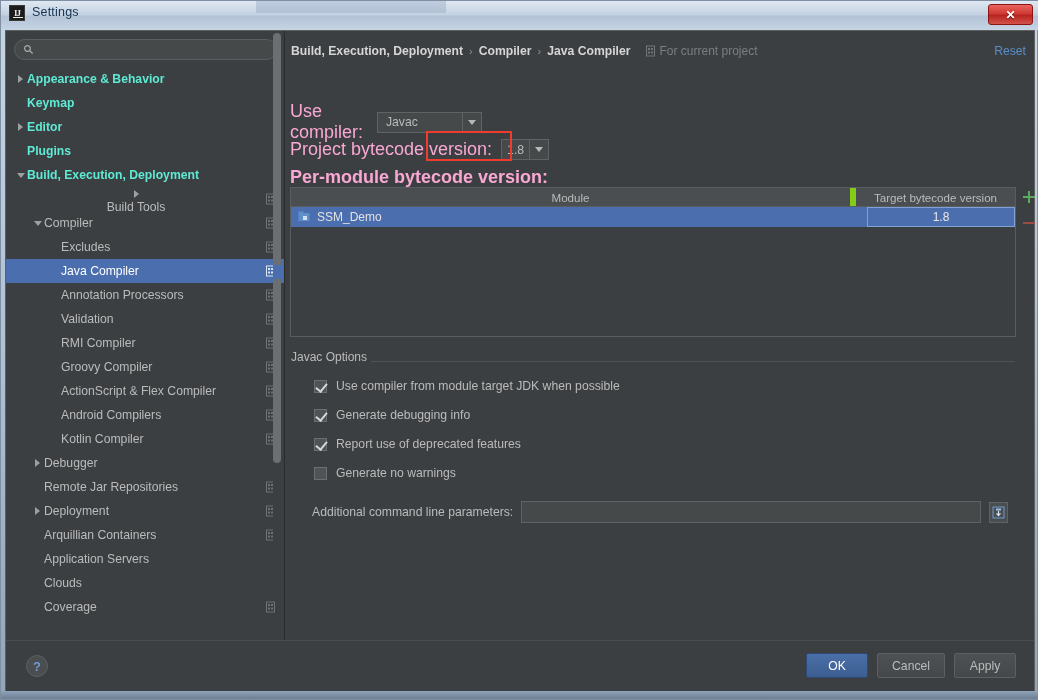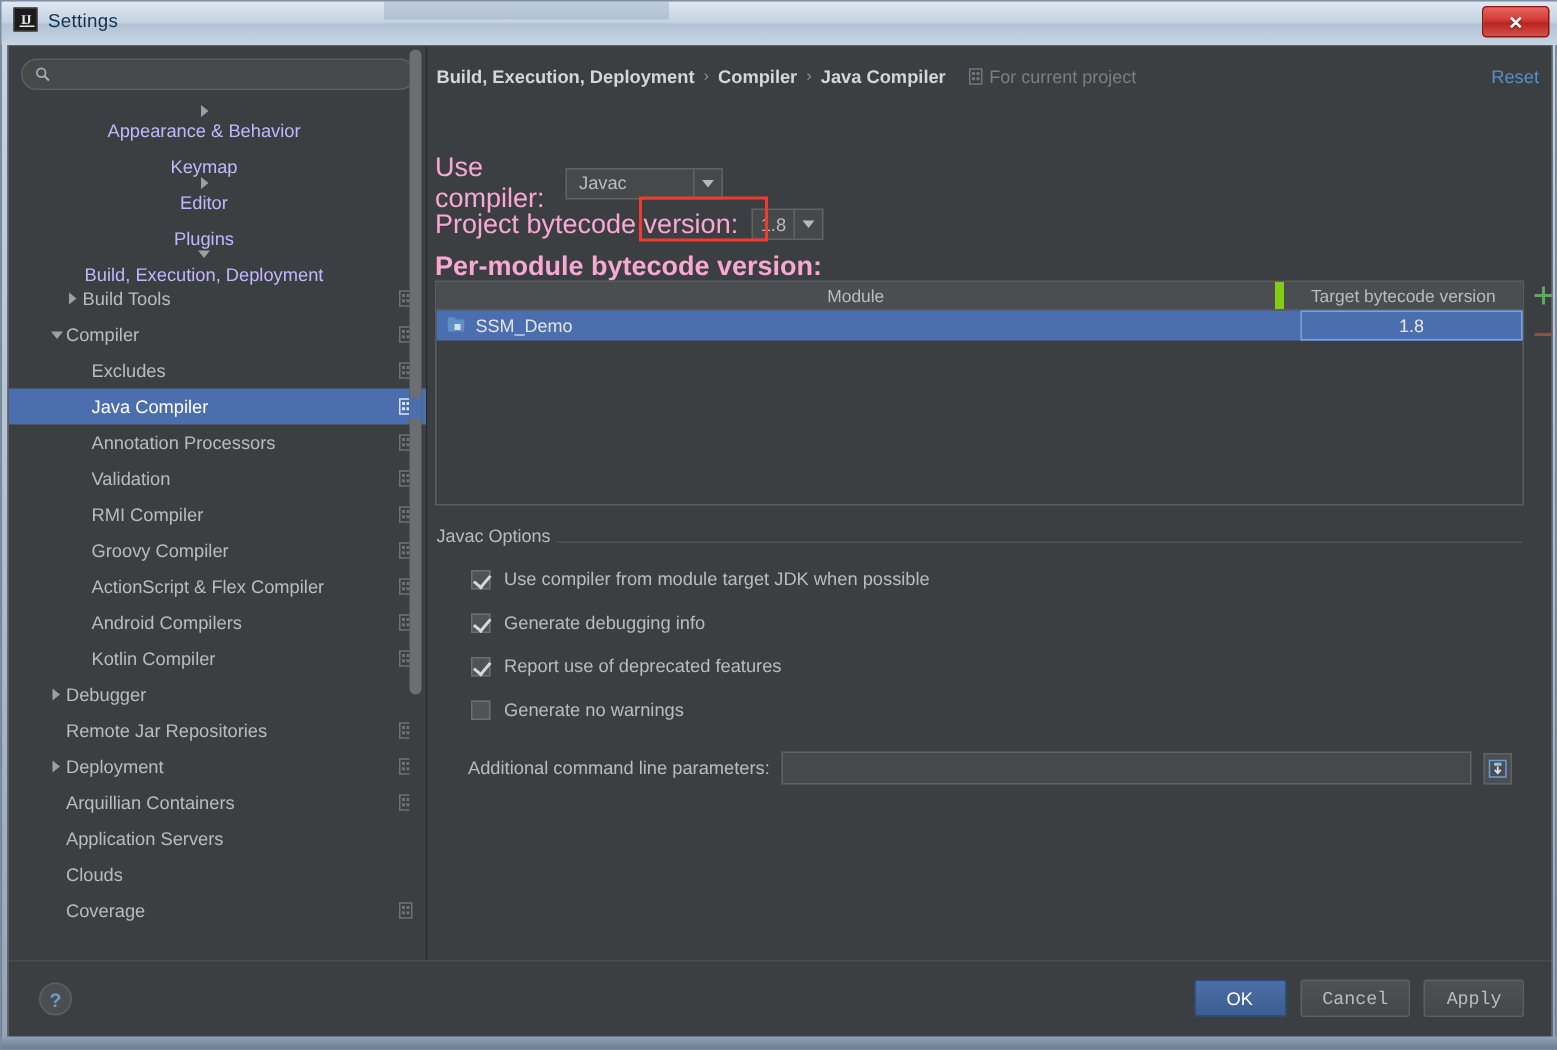--- a/index.html
+++ b/index.html
@@ -16,21 +16,21 @@
     width: 1038px; height: 700px;
     background: linear-gradient(180deg, #c9d6e5 0%, #aebdd0 55%, #93a4b8 100%);
     border: 1px solid #7f8fa3;
   }
   #titlebar {
     position: absolute; left: 0; top: 0; width: 1038px; height: 29px;
     background: linear-gradient(180deg, #dfe8f2 0%, #c3d1e1 48%, #b3c3d6 52%, #c6d4e4 100%);
   }
   #titlebar-left {
     position: absolute; left: 8px; top: 4px;
-    display: flex; align-items: flex-end; gap: 7px;
+    display: flex; align-items: flex-start; gap: 7px;
   }
   .ij-logo {
     width: 16px; height: 16px; background: #1b1b1b;
     border: 1px solid #3a3a3a; position: relative;
     display: flex; align-items: center; justify-content: center;
   }
   .ij-logo span {
     color: #e8e8e8; font-size: 9px; font-weight: bold;
     font-family: "Liberation Serif", serif; letter-spacing: -1px;
     line-height: 1;
@@ -87,21 +87,21 @@
   #tree {
     flex: 1; overflow: hidden; position: relative;
     margin-top: 1px;
   }
   .tree-item {
     height: 24px; display: flex; align-items: center;
     font-size: 12.2px; color: #bbbbbb;
     position: relative; cursor: default;
     padding-right: 26px;
   }
-  .tree-item.top { color: #c4b5fd; font-weight: normal; flex-direction: column; }
+  .tree-item.top { color: #5eead4; font-weight: bold; }
   .tree-item.selected { background: #4b6eaf; color: #ffffff; }
   .tw {
     width: 13px; height: 24px; flex: 0 0 13px;
     display: flex; align-items: center; justify-content: center;
   }
   .tw.collapsed::before {
     content: ""; border-left: 5px solid #9ba0a3;
     border-top: 4px solid transparent; border-bottom: 4px solid transparent;
   }
   .tw.expanded::before {
@@ -255,21 +255,21 @@
     border-radius: 2px; font-size: 12.2px;
     display: flex; align-items: center; justify-content: center;
     cursor: pointer;
   }
   .dlg-btn.primary {
     background: linear-gradient(180deg,#4a6fa8 0%, #3c5d90 100%);
     border: 1px solid #2d4a76; color: #ffffff;
   }
   .dlg-btn.normal {
     background: linear-gradient(180deg,#4d5153 0%, #44484a 100%);
-    border: 1px solid #5c6063; color: #bbbbbb; font-family: Liberation Mono, monospace;
+    border: 1px solid #5c6063; color: #bbbbbb;
   }
   #taskbar-hint {
     position: absolute; left: 0; bottom: 0; width: 1038px; height: 8px;
     background: linear-gradient(180deg,#8fa2b8,#6d7f95);
   }
 </style>
 </head>
 <body>
 
 <div id="os-window">
@@ -312,21 +312,21 @@
               <span class="tree-label">Editor</span>
             </div>
             <div class="tree-item top" style="padding-left: 8px;">
               <span class="tw"></span>
               <span class="tree-label">Plugins</span>
             </div>
             <div class="tree-item top" style="padding-left: 8px;">
               <span class="tw expanded"></span>
               <span class="tree-label">Build, Execution, Deployment</span>
             </div>
-            <div class="tree-item" style="padding-left: 36px;">
+            <div class="tree-item" style="padding-left: 8px; flex-direction: column;">
               <span class="tw collapsed"></span>
               <span class="tree-label">Build Tools</span>
               <svg class="pl-icon" viewBox="0 0 11 12">
                 <rect x="1.5" y="1" width="8" height="10" fill="none" stroke="#6d7275" stroke-width="1"></rect>
                 <rect x="3" y="3" width="2" height="2" fill="#6d7275"></rect>
                 <rect x="6" y="3" width="2" height="2" fill="#6d7275"></rect>
                 <rect x="3" y="6.5" width="2" height="2" fill="#6d7275"></rect>
                 <rect x="6" y="6.5" width="2" height="2" fill="#6d7275"></rect>
               </svg>
             </div>

